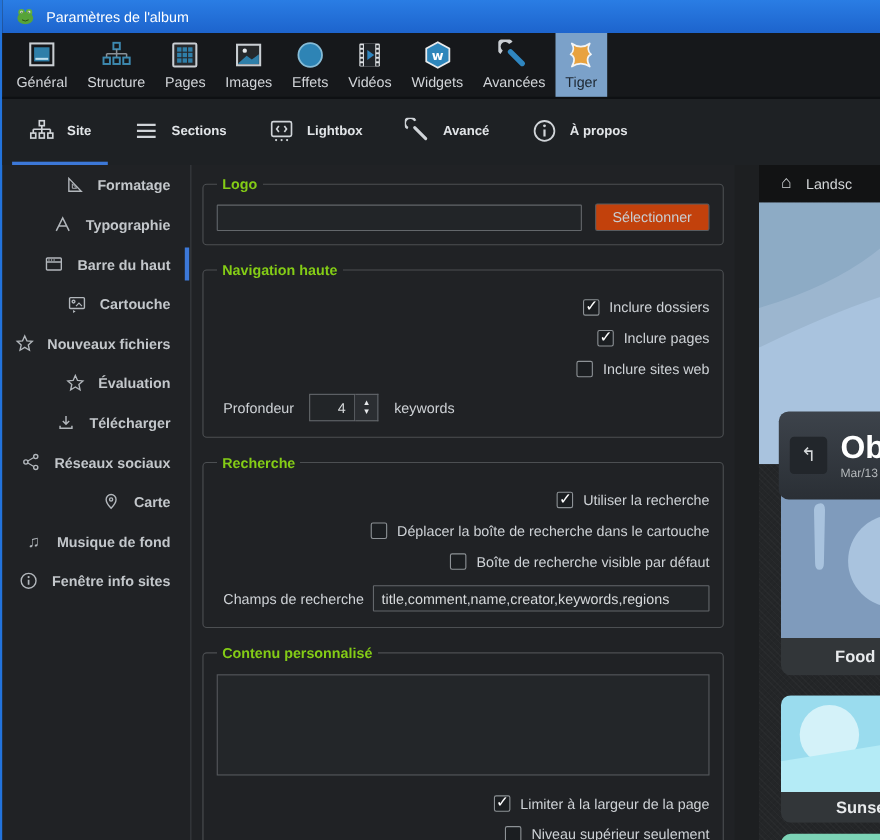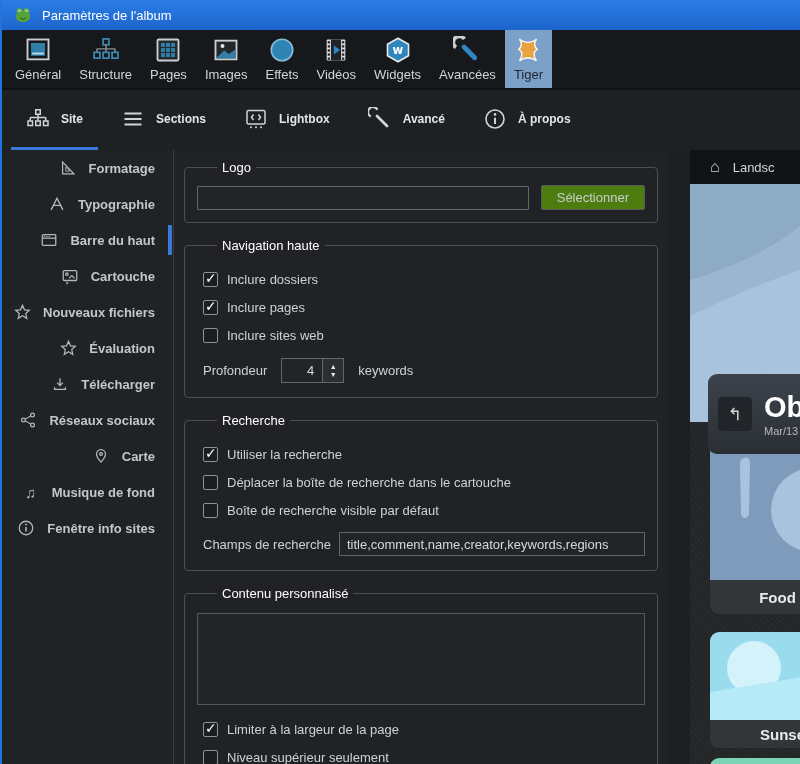--- a/index.html
+++ b/index.html
@@ -52,31 +52,31 @@
     content:""; position:absolute; right:1px; top:3px; width:4px; height:30px; background:#3c78d8;
   }
   .s-ico { width:20px; height:20px; display:flex; align-items:center; justify-content:center;
            color:#b2b7bc; font-size:15px; }
   
   .main { width:494px; flex:none; padding:10px 10px 0 10px; }
   fieldset {
     border:1px solid #4c4f52; border-radius:4px; padding:6px 12px 12px 12px;
     margin-bottom:15px;
   }
-  legend { font-size:13px; color:#ffffff; padding:0 5px; margin-left:20px; }
+  legend { font-size:13px; color:#84cc16; padding:0 5px; margin-left:0;font-weight:bold; }
   .frow { display:flex; align-items:center; }
   .txt-input {
     height:24px; background:#222528; border:1px solid #63676b; color:#d6d9db;
     font-size:13px; font-family:inherit; padding:0 7px; border-radius:1px;
   }
   .btn {
-    height:25px; background:#4d7c0f; border:1px solid #585c60; color:#c9cdd1;
+    height:25px; background:#c2410c; border:1px solid #585c60; color:#c9cdd1;
     font-size:13px; font-family:inherit; padding:0 15px; border-radius:2px;
   }
-  .cb-row { display:flex; align-items:center; gap:9px; margin:13px 0 0 6px; }
+  .cb-row { display:flex; align-items:center; gap:9px; margin:13px 0 0 6px;justify-content:flex-end; }
   .cb {
     width:15px; height:15px; flex:none; border:1px solid #8d9296; background:#1b1e21;
     border-radius:2px; position:relative;
   }
   .cb[data-checked="true"]::after {
     content:"\2713"; position:absolute; top:-3px; left:1px;
     font-size:14px; font-weight:bold; color:#ffffff;
   }
   .cb-label { font-size:13px; color:#ced2d6; }
   .inline-label { font-size:13px; color:#ced2d6; }

